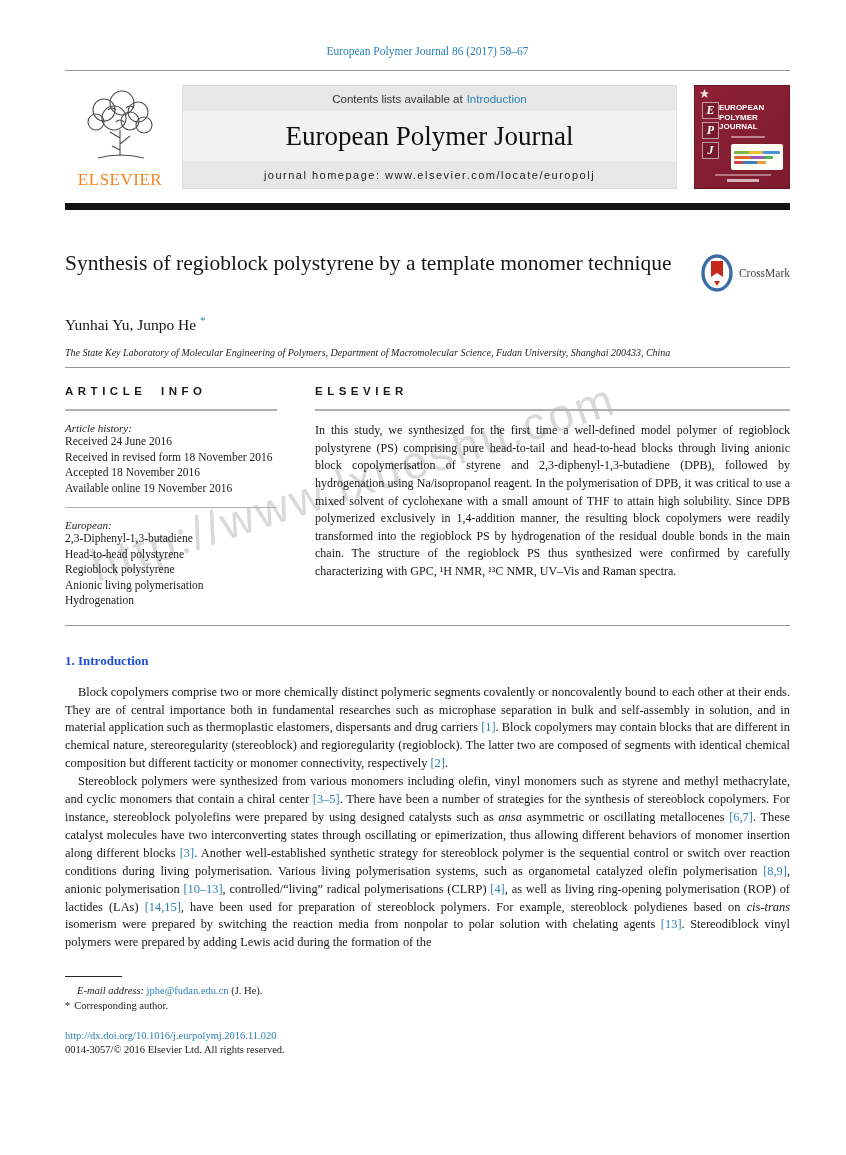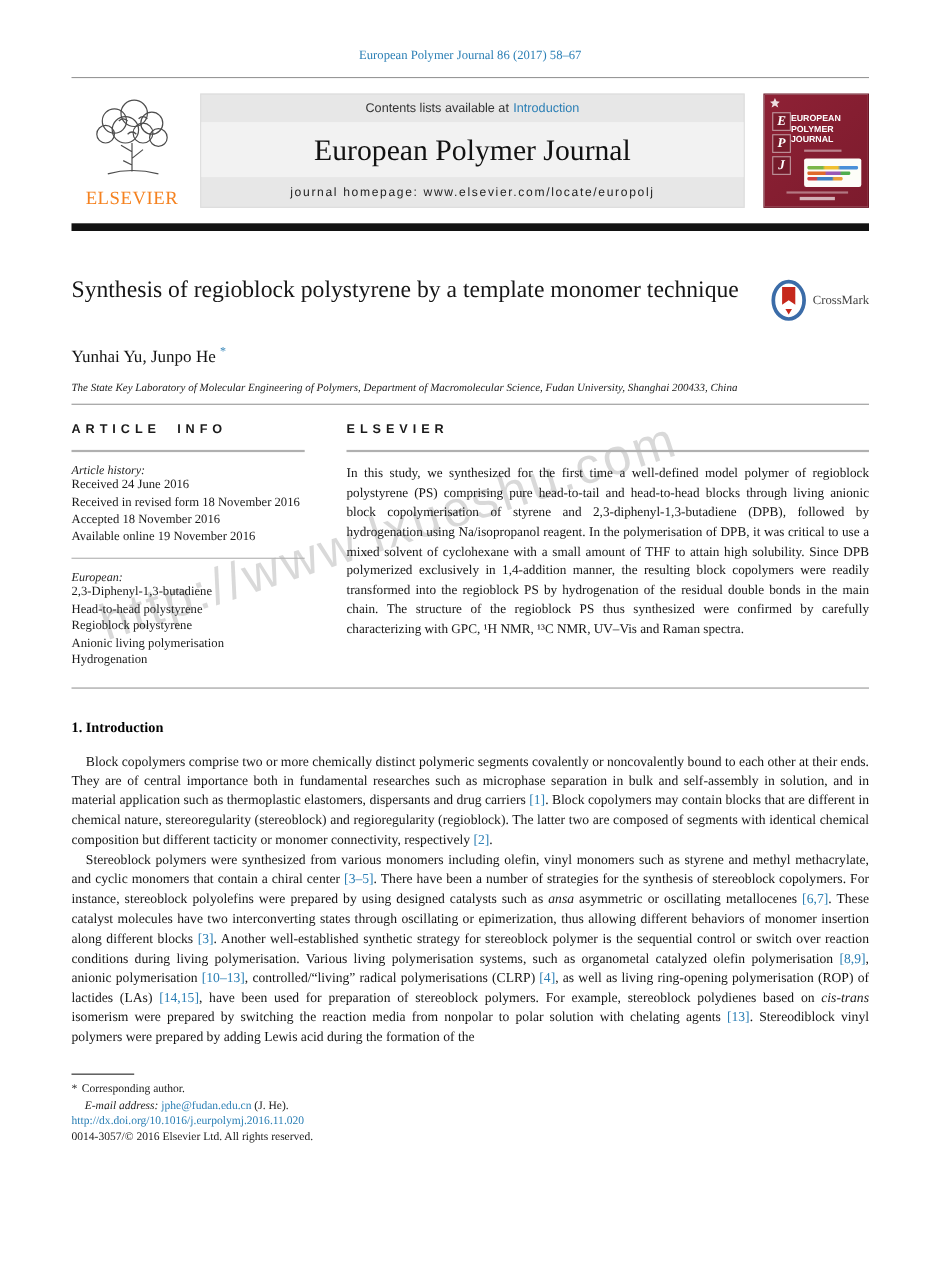--- a/index.html
+++ b/index.html
@@ -130,37 +130,37 @@
   .info-label{font-style:italic;font-size:11px;margin-top:11px;color:#222;}
   .info-line{font-size:11.5px;line-height:15.5px;color:#1a1a1a;}
   .info-line:first-of-type{margin-top:1px;}
   .abstract-text{
     margin-top:11px;font-size:12px;line-height:17.6px;
     text-align:justify;color:#161616;
   }
   .abstract-copy{margin-top:3px;text-align:right;font-size:12px;color:#161616;}
   .hr-sec{border:none;border-top:1px solid var(--thin-rule);margin-top:16px;}
   
-  .intro-head{margin-top:27px;font-size:13px;font-weight:bold;color:#000000;}
+  .intro-head{margin-top:27px;font-size:13px;font-weight:bold;color:#1d4ed8;}
   .body-text{margin-top:15px;}
   .body-text p{
     font-size:12.4px;line-height:17.9px;text-align:justify;
     text-indent:13px;color:#161616;
   }
   .sg-cite{color:var(--link);}
   .sg-i{font-style:italic;}
   
   .footnote{margin-top:24px;}
   .fn-rule{width:57px;border:none;border-top:1px solid #222;margin-bottom:6px;}
   .fn-line{font-size:10.5px;line-height:15px;color:#1a1a1a;}
   .fn-line .ast{margin-right:4px;}
   .fn-email{margin-left:12px;}
   .fn-email .em-label{font-style:italic;}
   .fn-email a{color:var(--link);text-decoration:none;}
-  .doi-block{}
+  .doi-block{margin-top:16px;}
   .doi-line{font-size:10.5px;line-height:14px;color:var(--link);}
   .issn-line{font-size:10.5px;line-height:14px;color:#1a1a1a;}
   a{text-decoration:none;}
 </style>
 </head>
 <body>
 
 <div class="page">
 
   <div class="watermark">http://www.lxueshu.com</div>
@@ -278,28 +278,28 @@
 
   <div class="z intro-head">1. Introduction</div>
 
   <div class="z body-text">
     <p><span class="sg-text">Block copolymers comprise two or more chemically distinct polymeric segments covalently or noncovalently bound to each other at their ends. They are of central importance both in fundamental researches such as microphase separation in bulk and self-assembly in solution, and in material application such as thermoplastic elastomers, dispersants and drug carriers </span><span class="sg-cite">[1]</span><span class="sg-text">. Block copolymers may contain blocks that are different in chemical nature, stereoregularity (stereoblock) and regioregularity (regioblock). The latter two are composed of segments with identical chemical composition but different tacticity or monomer connectivity, respectively </span><span class="sg-cite">[2]</span><span class="sg-text">.</span></p>
     <p><span class="sg-text">Stereoblock polymers were synthesized from various monomers including olefin, vinyl monomers such as styrene and methyl methacrylate, and cyclic monomers that contain a chiral center </span><span class="sg-cite">[3–5]</span><span class="sg-text">. There have been a number of strategies for the synthesis of stereoblock copolymers. For instance, stereoblock polyolefins were prepared by using designed catalysts such as </span><span class="sg-i">ansa</span><span class="sg-text"> asymmetric or oscillating metallocenes </span><span class="sg-cite">[6,7]</span><span class="sg-text">. These catalyst molecules have two interconverting states through oscillating or epimerization, thus allowing different behaviors of monomer insertion along different blocks </span><span class="sg-cite">[3]</span><span class="sg-text">. Another well-established synthetic strategy for stereoblock polymer is the sequential control or switch over reaction conditions during living polymerisation. Various living polymerisation systems, such as organometal catalyzed olefin polymerisation </span><span class="sg-cite">[8,9]</span><span class="sg-text">, anionic polymerisation </span><span class="sg-cite">[10–13]</span><span class="sg-text">, controlled/“living” radical polymerisations (CLRP) </span><span class="sg-cite">[4]</span><span class="sg-text">, as well as living ring-opening polymerisation (ROP) of lactides (LAs) </span><span class="sg-cite">[14,15]</span><span class="sg-text">, have been used for preparation of stereoblock polymers. For example, stereoblock polydienes based on </span><span class="sg-i">cis-trans</span><span class="sg-text"> isomerism were prepared by switching the reaction media from nonpolar to polar solution with chelating agents </span><span class="sg-cite">[13]</span><span class="sg-text">. Stereodiblock vinyl polymers were prepared by adding Lewis acid during the formation of the</span></p>
   </div>
 
   <div class="z footnote">
     <hr class="fn-rule">
-    <div class="fn-line">
-      <span class="ast">*</span><span>Corresponding author.</span>
-    </div>
     <div class="fn-line fn-email">
       <span class="em-label">E-mail address:</span>
       <a href="#">jphe@fudan.edu.cn</a>
       <span>(J. He).</span>
     </div>
+    <div class="fn-line">
+      <span class="ast">*</span><span>Corresponding author.</span>
+    </div>
   </div>
 
   <div class="z doi-block">
     <div class="doi-line"><a href="#" style="color:var(--link);">http://dx.doi.org/10.1016/j.eurpolymj.2016.11.020</a></div>
     <div class="issn-line">0014-3057/© 2016 Elsevier Ltd. All rights reserved.</div>
   </div>
 
 </div>
 
 </body></html>

